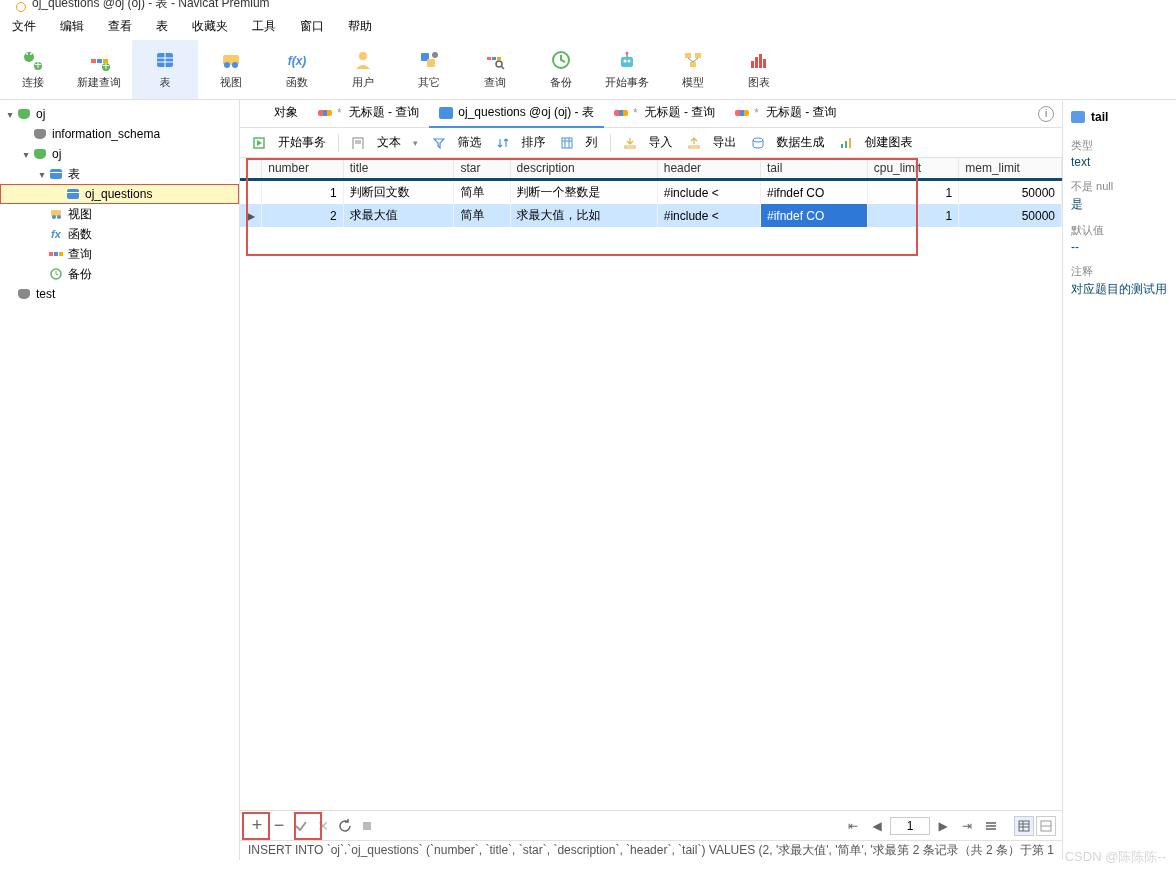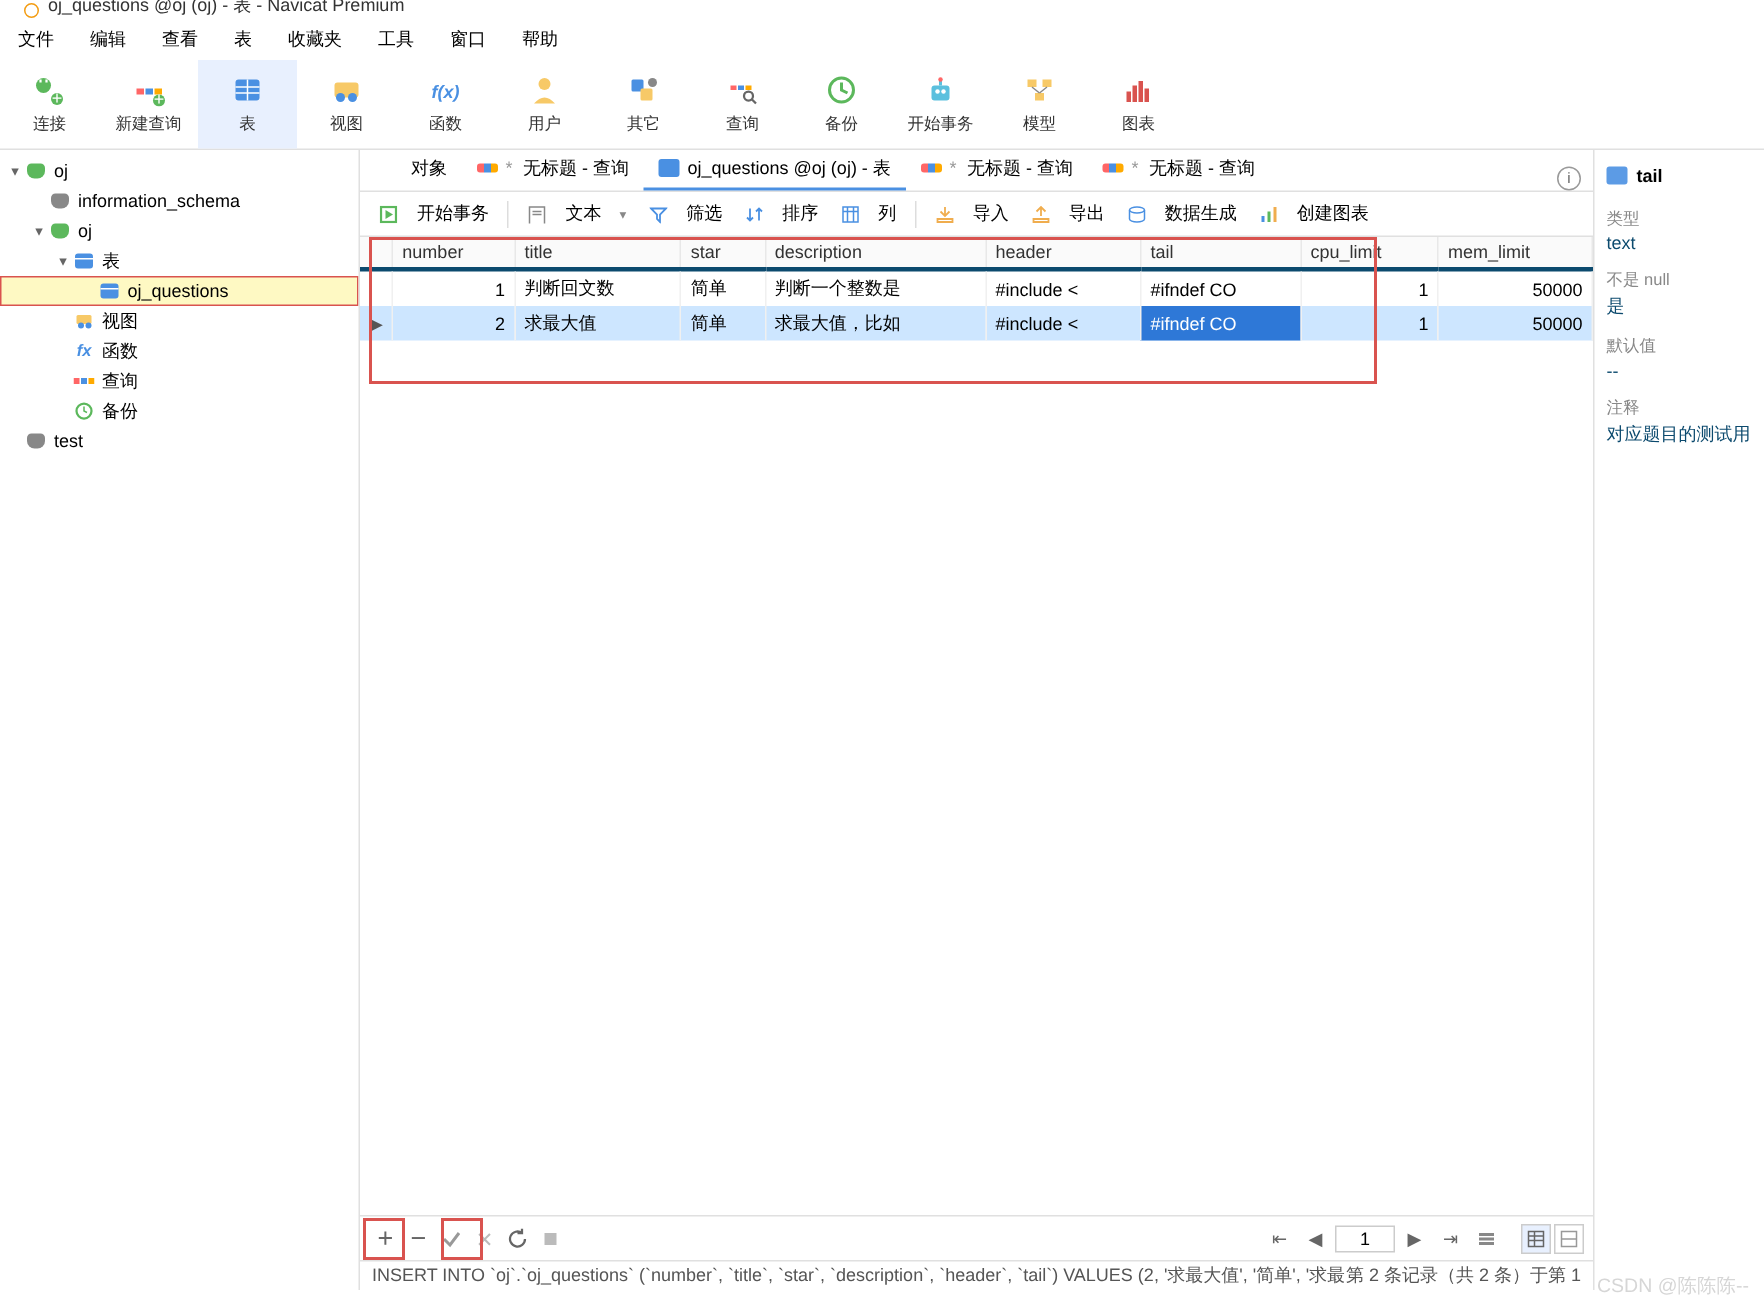--- a/index.html
+++ b/index.html
@@ -28,21 +28,21 @@
 .tree-indent-3 { padding-left: 52px; }
 .tree-chevron { width: 12px; text-align: center; color: #666; font-size: 10px; }
 .tree-icon { width: 16px; height: 16px; margin-right: 4px; display: inline-flex; align-items: center; justify-content: center; }
 .db-icon { background: #888; border-radius: 3px 3px 5px 5px; width: 12px; height: 10px; }
 .db-icon.green { background: #5cb85c; }
 .table-icon { width: 12px; height: 10px; background: #4a90e2; border-radius: 2px; position: relative; }
 .table-icon::before { content: ''; position: absolute; top: 3px; left: 0; right: 0; height: 1px; background: #fff; }
 .fx-icon { color: #4a90e2; font-style: italic; font-weight: bold; font-size: 11px; }
 
 .content { flex: 1; display: flex; flex-direction: column; }
-.tabs-row { height: 28px; display: flex; align-items: flex-end; border-bottom: 1px solid #e0e0e0; padding-left: 24px; position: relative; }
+.tabs-row { height: 28px; display: flex; align-items: center; border-bottom: 1px solid #e0e0e0; padding-left: 24px; position: relative; }
 .tab { display: flex; align-items: center; padding: 4px 10px; gap: 5px; cursor: pointer; border-bottom: 2px solid transparent; height: 28px; }
 .tab.active { border-bottom: 2px solid #4a90e2; }
 .tab-icon { width: 14px; height: 12px; }
 .tab-icon.table { background: #4a90e2; border-radius: 2px; }
 .tab-icon.query { background: linear-gradient(to right, #f66 33%, #4a90e2 33% 66%, #fa0 66%); border-radius: 2px; width: 14px; height: 6px; }
 .tab .dirty { color: #999; margin-right: 2px; }
 .info-btn { position: absolute; right: 8px; width: 16px; height: 16px; border: 1px solid #999; border-radius: 50%; display: flex; align-items: center; justify-content: center; font-size: 10px; color: #666; cursor: pointer; }
 
 .action-bar { height: 30px; display: flex; align-items: center; border-bottom: 1px solid #e0e0e0; padding: 0 6px; gap: 2px; }
 .action-btn { display: flex; align-items: center; padding: 3px 6px; gap: 12px; cursor: pointer; border-radius: 2px; }

